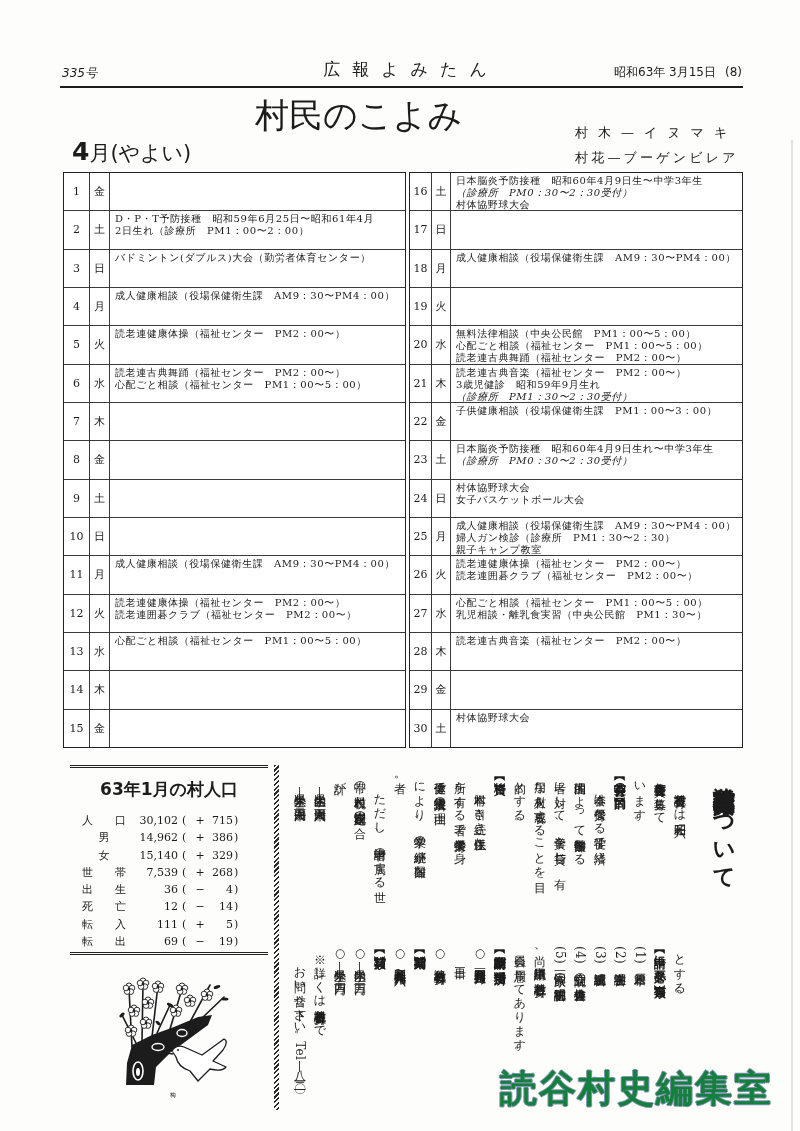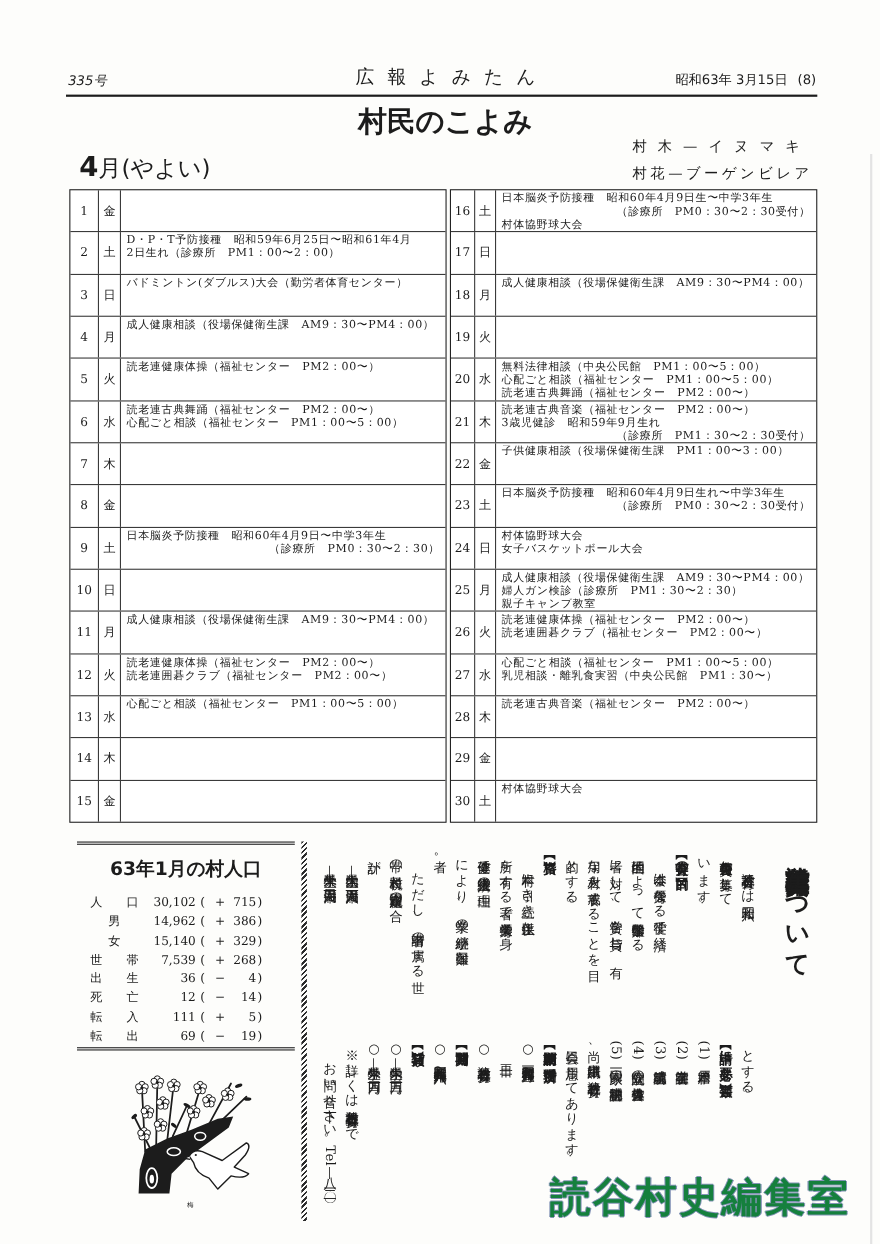--- a/index.html
+++ b/index.html
@@ -9,39 +9,39 @@
 
 
 #hdr-issue{left:62px;top:65px;font-size:12px;font-family:"DejaVu Sans",sans-serif;font-style:italic;}
 #hdr-title{left:290px;width:230px;top:58px;text-align:center;font-size:17px;letter-spacing:12px;padding-left:12px;white-space:nowrap;}
 #hdr-date{right:58px;top:64px;font-size:12px;font-family:"DejaVu Sans",sans-serif;white-space:nowrap;}
 #hdr-date .pg{margin-left:9px;}
 #hdr-rule{left:60px;top:86px;width:683px;height:2px;background:#1c1c1c;}
 #scan-edge{left:791px;top:140px;width:2px;height:991px;background:#e3e3e3;}
 
 
-#cal-title{left:255px;width:300px;top:93px;text-align:center;font-size:26px;font-weight:bold;white-space:nowrap;}
+#cal-title{left:255px;width:300px;top:93px;text-align:left;font-size:34px;font-weight:normal;white-space:nowrap;}
 #sym-tree{left:575px;top:124px;font-size:13px;letter-spacing:10px;white-space:nowrap;}
 #sym-flower{left:575px;top:149px;font-size:13px;letter-spacing:3.2px;white-space:nowrap;}
 #month{left:72px;top:137px;font-size:21px;font-family:"DejaVu Sans",sans-serif;white-space:nowrap;}
 #month::first-letter{font-weight:bold;font-size:25px;}
 
 
 .cal{position:absolute;top:172px;height:576px;border:1.6px solid #222;display:flex;flex-direction:column;background:#fff;}
 #cal-left{left:63px;width:343px;}
 #cal-right{left:409px;width:334px;}
 .cal-row{flex:1;display:flex;border-bottom:1px solid #3a3a3a;min-height:0;}
 .cal-row:last-child{border-bottom:none;}
 .cal-num{width:26px;border-right:1px solid #3a3a3a;display:flex;align-items:center;justify-content:center;font-size:11px;}
 .cal-wd{width:20px;border-right:1px solid #3a3a3a;display:flex;align-items:center;justify-content:center;font-size:11px;}
 #cal-right .cal-num{width:22px;}
 #cal-right .cal-wd{width:19px;}
 .cal-ev{flex:1;padding:2px 5px 0 5px;font-size:10px;line-height:12px;letter-spacing:0.6px;overflow:hidden;}
 .ev-line{white-space:nowrap;overflow:hidden;}
-.ev-line.r{text-align:right;}
+.ev-line.r{font-style:italic;}
 
 
 #pop{left:70px;top:765px;width:198px;height:190px;border-top:3px double #222;border-bottom:3px double #222;}
 #pop-title{position:absolute;left:0;width:100%;top:10px;text-align:center;font-size:17px;font-weight:bold;font-family:"DejaVu Sans",sans-serif;white-space:nowrap;}
 #pop-rows{position:absolute;left:0;top:44px;width:100%;}
 .pop-row{position:relative;height:17.3px;font-size:11px;line-height:17px;}
 .pop-row span{position:absolute;top:0;white-space:nowrap;}
 .pop-label{left:12px;width:44px;text-align:justify;text-align-last:justify;text-justify:inter-character;}
 .pop-label.single{text-align:center;text-align-last:center;}
 .pop-val{left:58px;width:50px;text-align:right;}
@@ -131,24 +131,20 @@
       <div class="cal-wd">木</div>
       <div class="cal-ev"></div>
     </div>
     <div class="cal-row">
       <div class="cal-num">8</div>
       <div class="cal-wd">金</div>
     </div>
     <div class="cal-row">
       <div class="cal-num">9</div>
       <div class="cal-wd">土</div>
-      <div class="cal-ev">
-        <div class="ev-line">日本脳炎予防接種　昭和60年4月9日〜中学3年生</div>
-        <div class="ev-line r">（診療所　PM0：30〜2：30）</div>
-      </div>
     </div>
     <div class="cal-row">
       <div class="cal-num">10</div>
       <div class="cal-wd">日</div>
       <div class="cal-ev"></div>
     </div>
     <div class="cal-row">
       <div class="cal-num">11</div>
       <div class="cal-wd">月</div>
       <div class="cal-ev">

